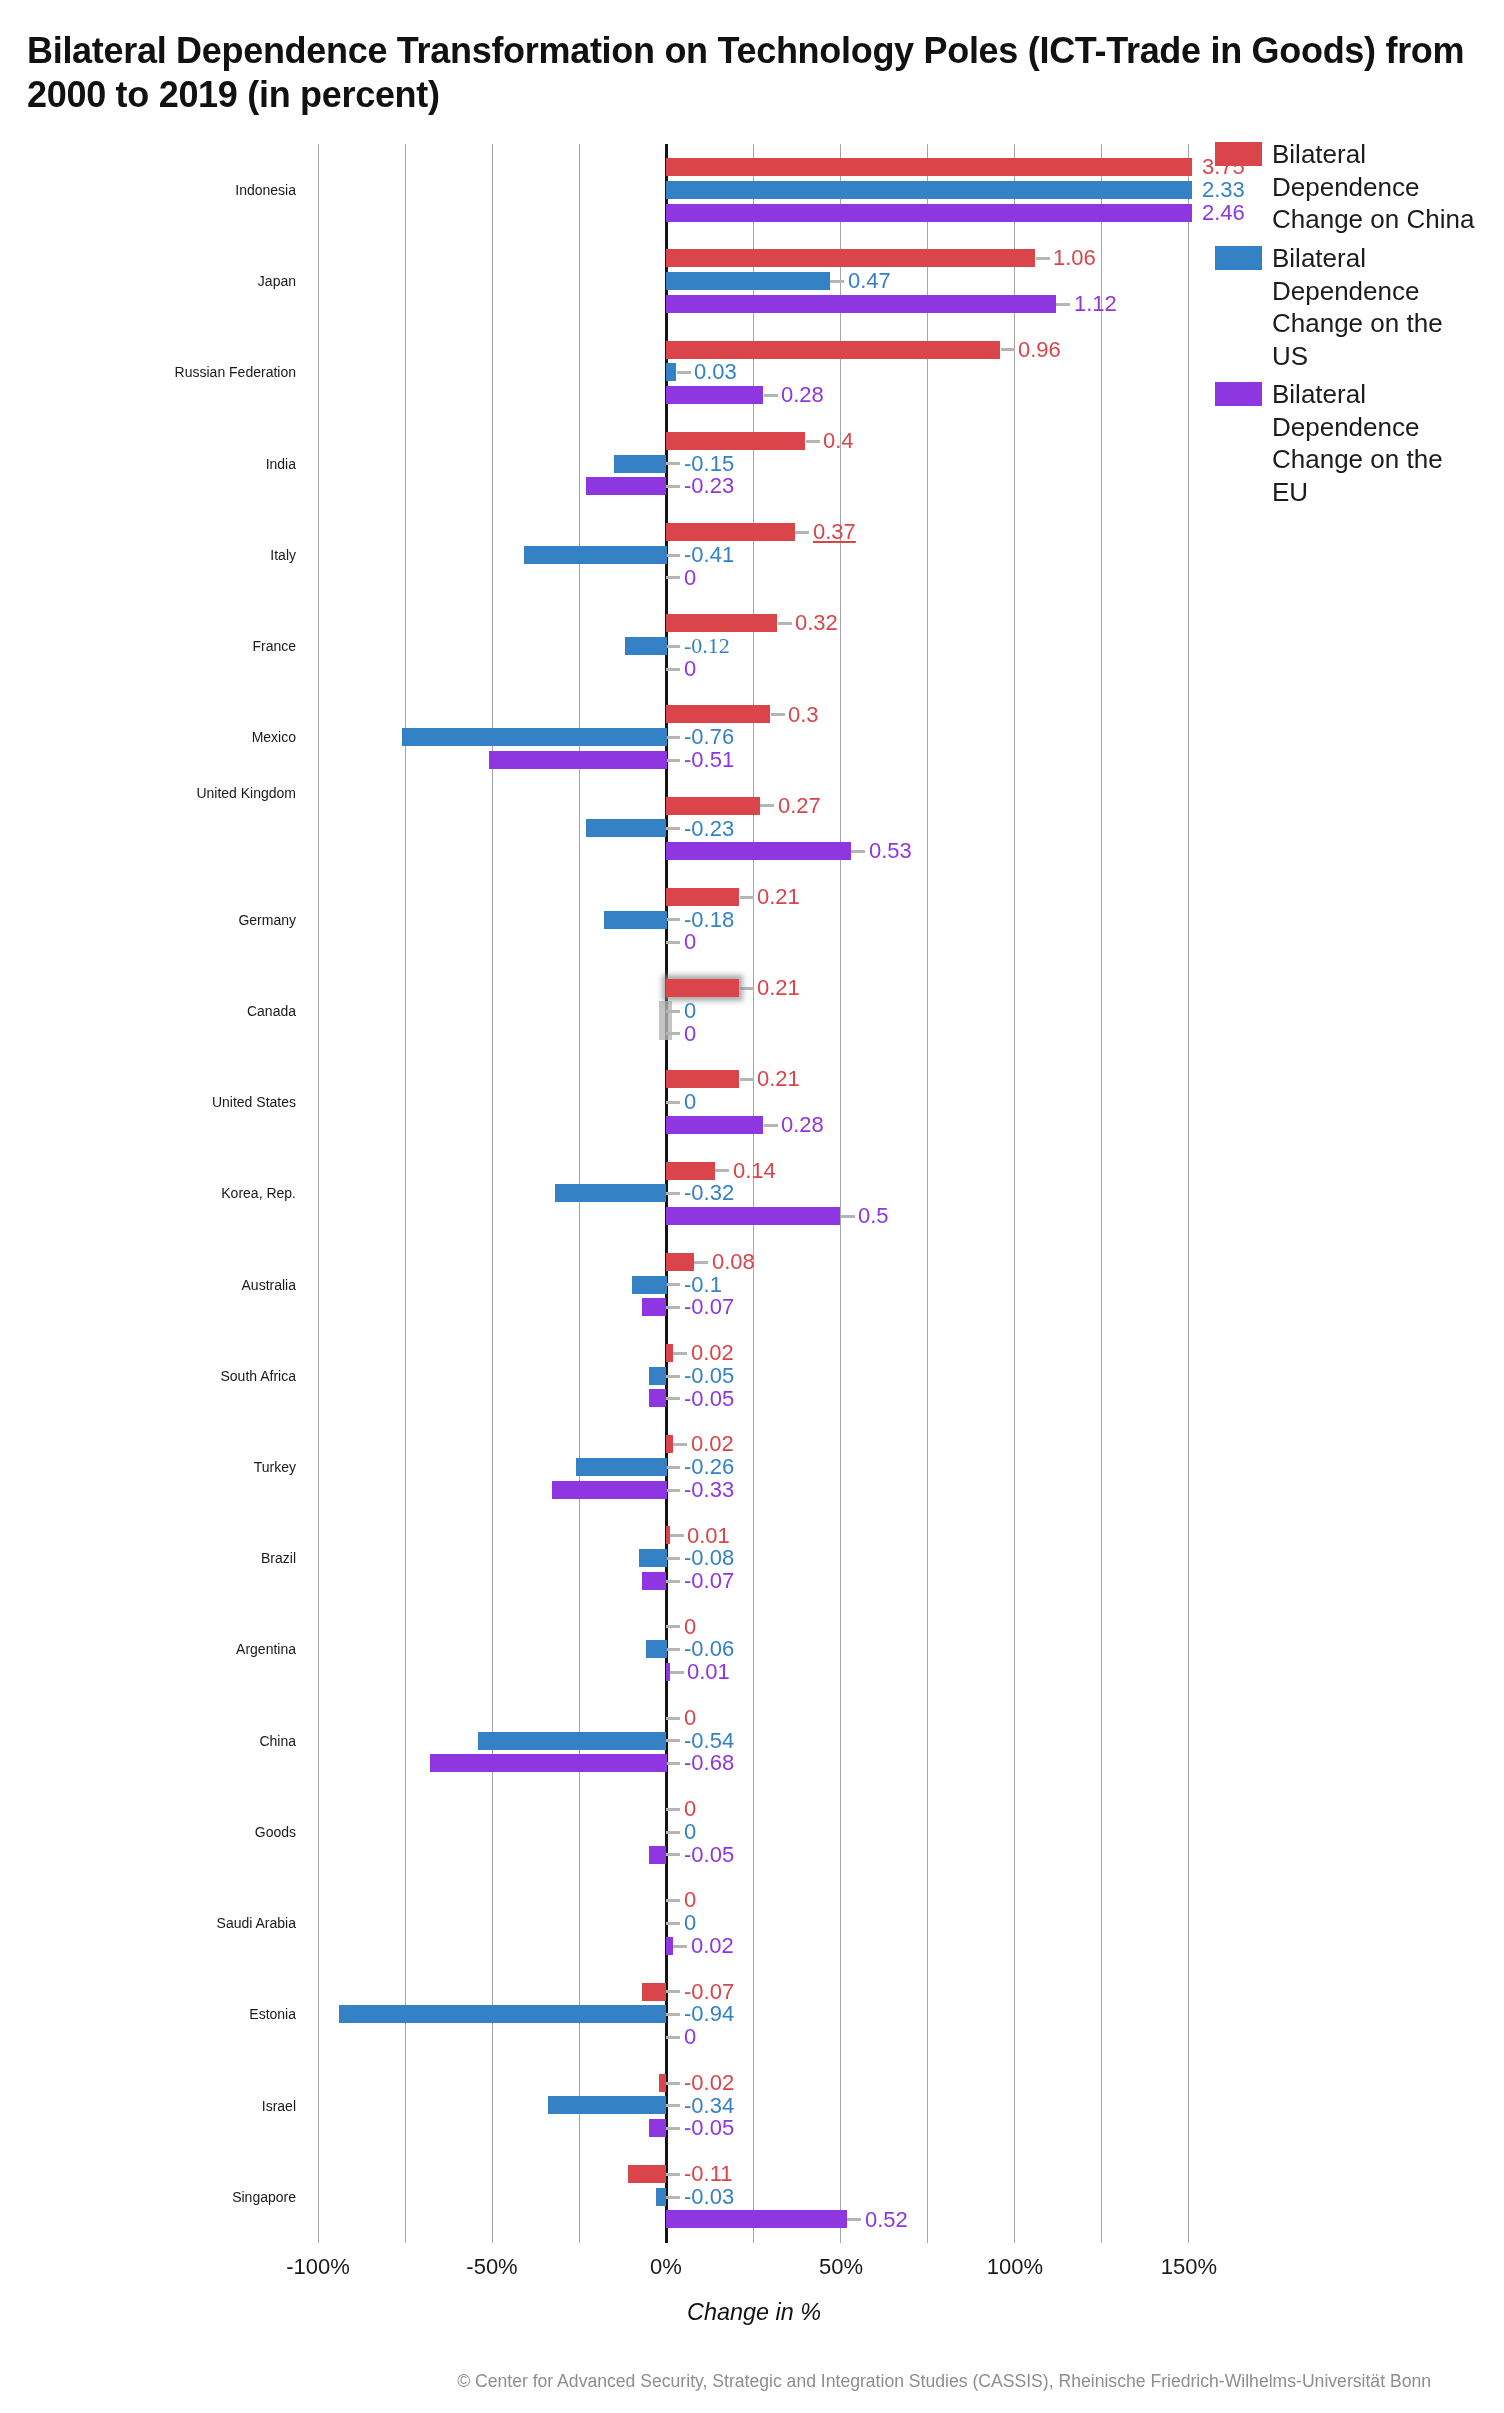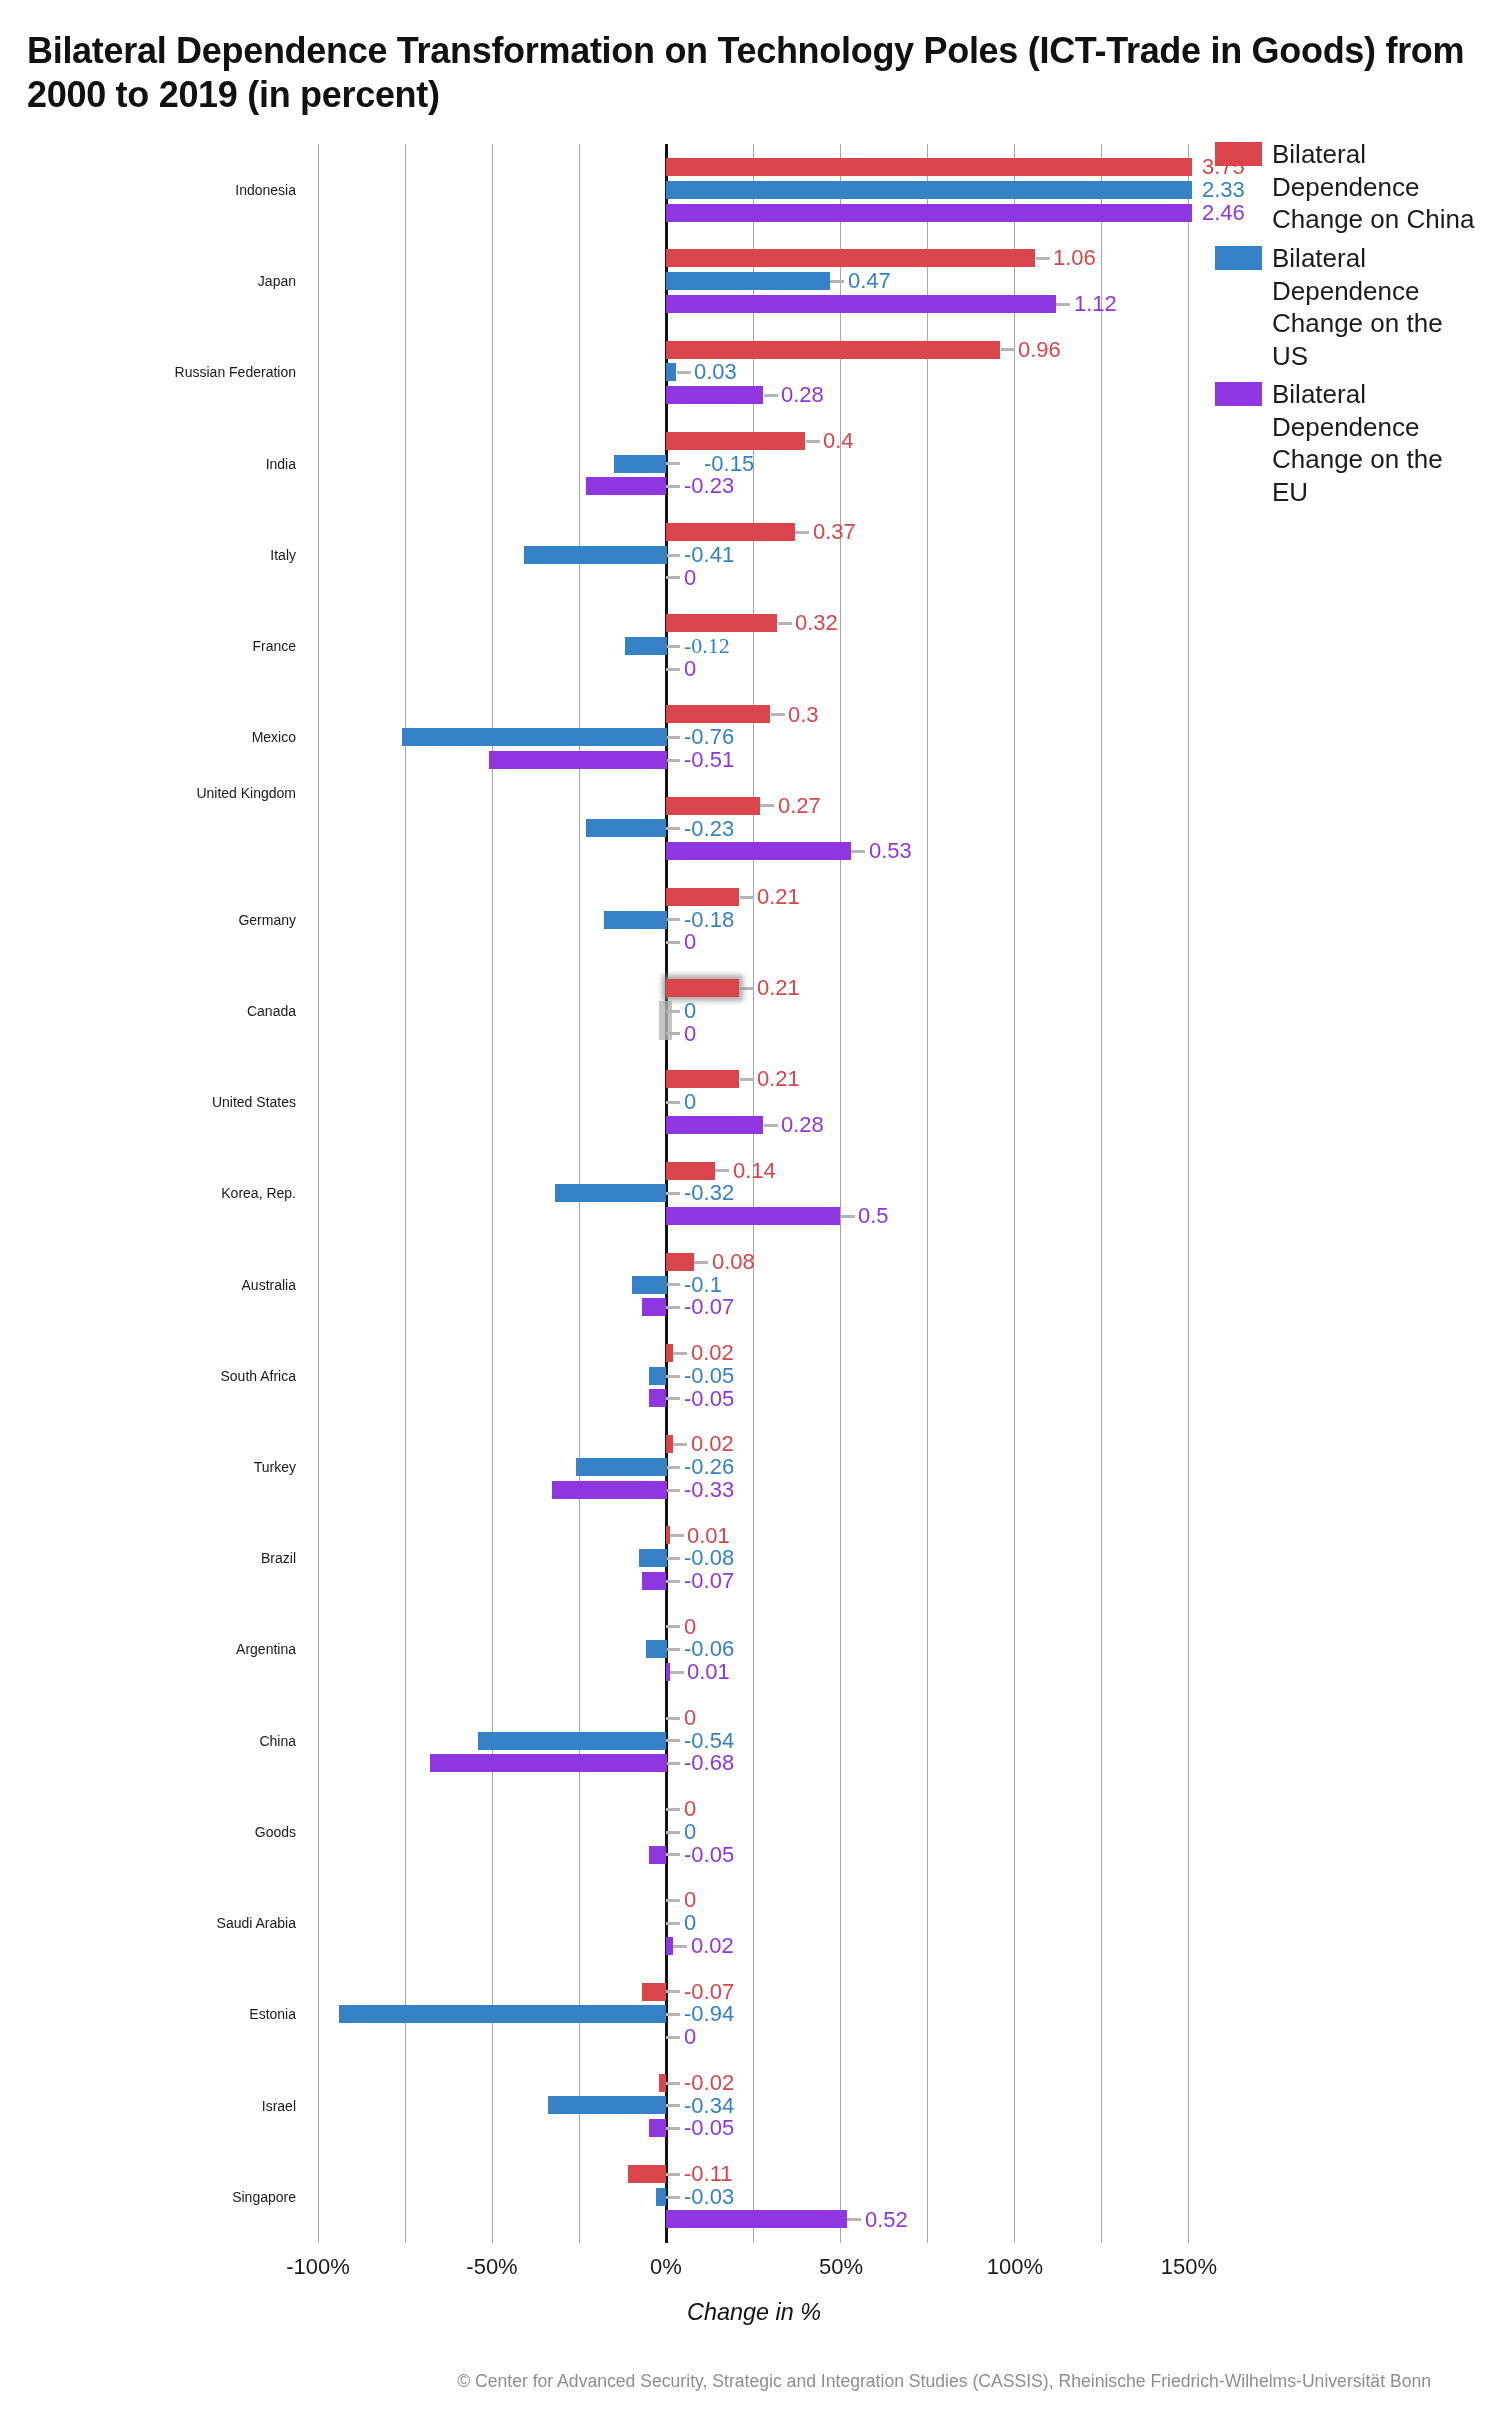--- a/index.html
+++ b/index.html
@@ -124,26 +124,26 @@
       <div class="dash" style="left: 1001px; width: 14.3px; top: 348px; background: rgb(181, 181, 181);"></div>
       <div class="vlabel" style="left: 1018px; top: 350px; color: rgb(217, 69, 75);">0.96</div>
       <div class="dash" style="left: 677px; width: 14.3px; top: 371px; background: rgb(181, 181, 181);"></div>
       <div class="vlabel" style="left: 694px; top: 372px; color: rgb(52, 129, 198);">0.03</div>
       <div class="dash" style="left: 764px; width: 14.3px; top: 394px; background: rgb(181, 181, 181);"></div>
       <div class="vlabel" style="left: 781px; top: 395px; color: rgb(142, 55, 225);">0.28</div>
       <div class="catlabel" style="top: 464px;">India</div>
       <div class="dash" style="left: 806px; width: 14.3px; top: 440px; background: rgb(181, 181, 181);"></div>
       <div class="vlabel" style="left: 823px; top: 441px; color: rgb(217, 69, 75);">0.4</div>
       <div class="dash" style="left: 666px; width: 14.3px; top: 462px; background: rgb(181, 181, 181);"></div>
-      <div class="vlabel" style="left: 704px; top: 464px; color: rgb(52, 129, 198);">-0.15</div>
+      <div class="vlabel" style="left: 684px; top: 464px; color: rgb(52, 129, 198);">-0.15</div>
       <div class="dash" style="left: 666px; width: 14.3px; top: 485px; background: rgb(181, 181, 181);"></div>
       <div class="vlabel" style="left: 684px; top: 486px; color: rgb(142, 55, 225);">-0.23</div>
       <div class="catlabel" style="top: 555px;">Italy</div>
       <div class="dash" style="left: 795px; width: 14.3px; top: 531px; background: rgb(181, 181, 181);"></div>
-      <div class="vlabel" style="left: 813px; top: 532px; color: rgb(217, 69, 75);">0.37</div>
+      <div class="vlabel" style="left: 813px; top: 532px; color: rgb(217, 69, 75); text-decoration: underline;">0.37</div>
       <div class="dash" style="left: 666px; width: 14.3px; top: 554px; background: rgb(181, 181, 181);"></div>
       <div class="vlabel" style="left: 684px; top: 555px; color: rgb(52, 129, 198);">-0.41</div>
       <div class="dash" style="left: 666px; width: 14.3px; top: 576px; background: rgb(181, 181, 181);"></div>
       <div class="vlabel" style="left: 684px; top: 578px; color: rgb(142, 55, 225);">0</div>
       <div class="catlabel" style="top: 646px;">France</div>
       <div class="dash" style="left: 778px; width: 14.3px; top: 622px; background: rgb(181, 181, 181);"></div>
       <div class="vlabel" style="left: 795px; top: 623px; color: rgb(217, 69, 75);">0.32</div>
       <div class="dash" style="left: 666px; width: 14.3px; top: 645px; background: rgb(181, 181, 181);"></div>
       <div class="vlabel" style="left: 684px; top: 646px; color: rgb(52, 129, 198); font-family: Liberation Serif, serif;">-0.12</div>
       <div class="dash" style="left: 666px; width: 14.3px; top: 668px; background: rgb(181, 181, 181);"></div>

